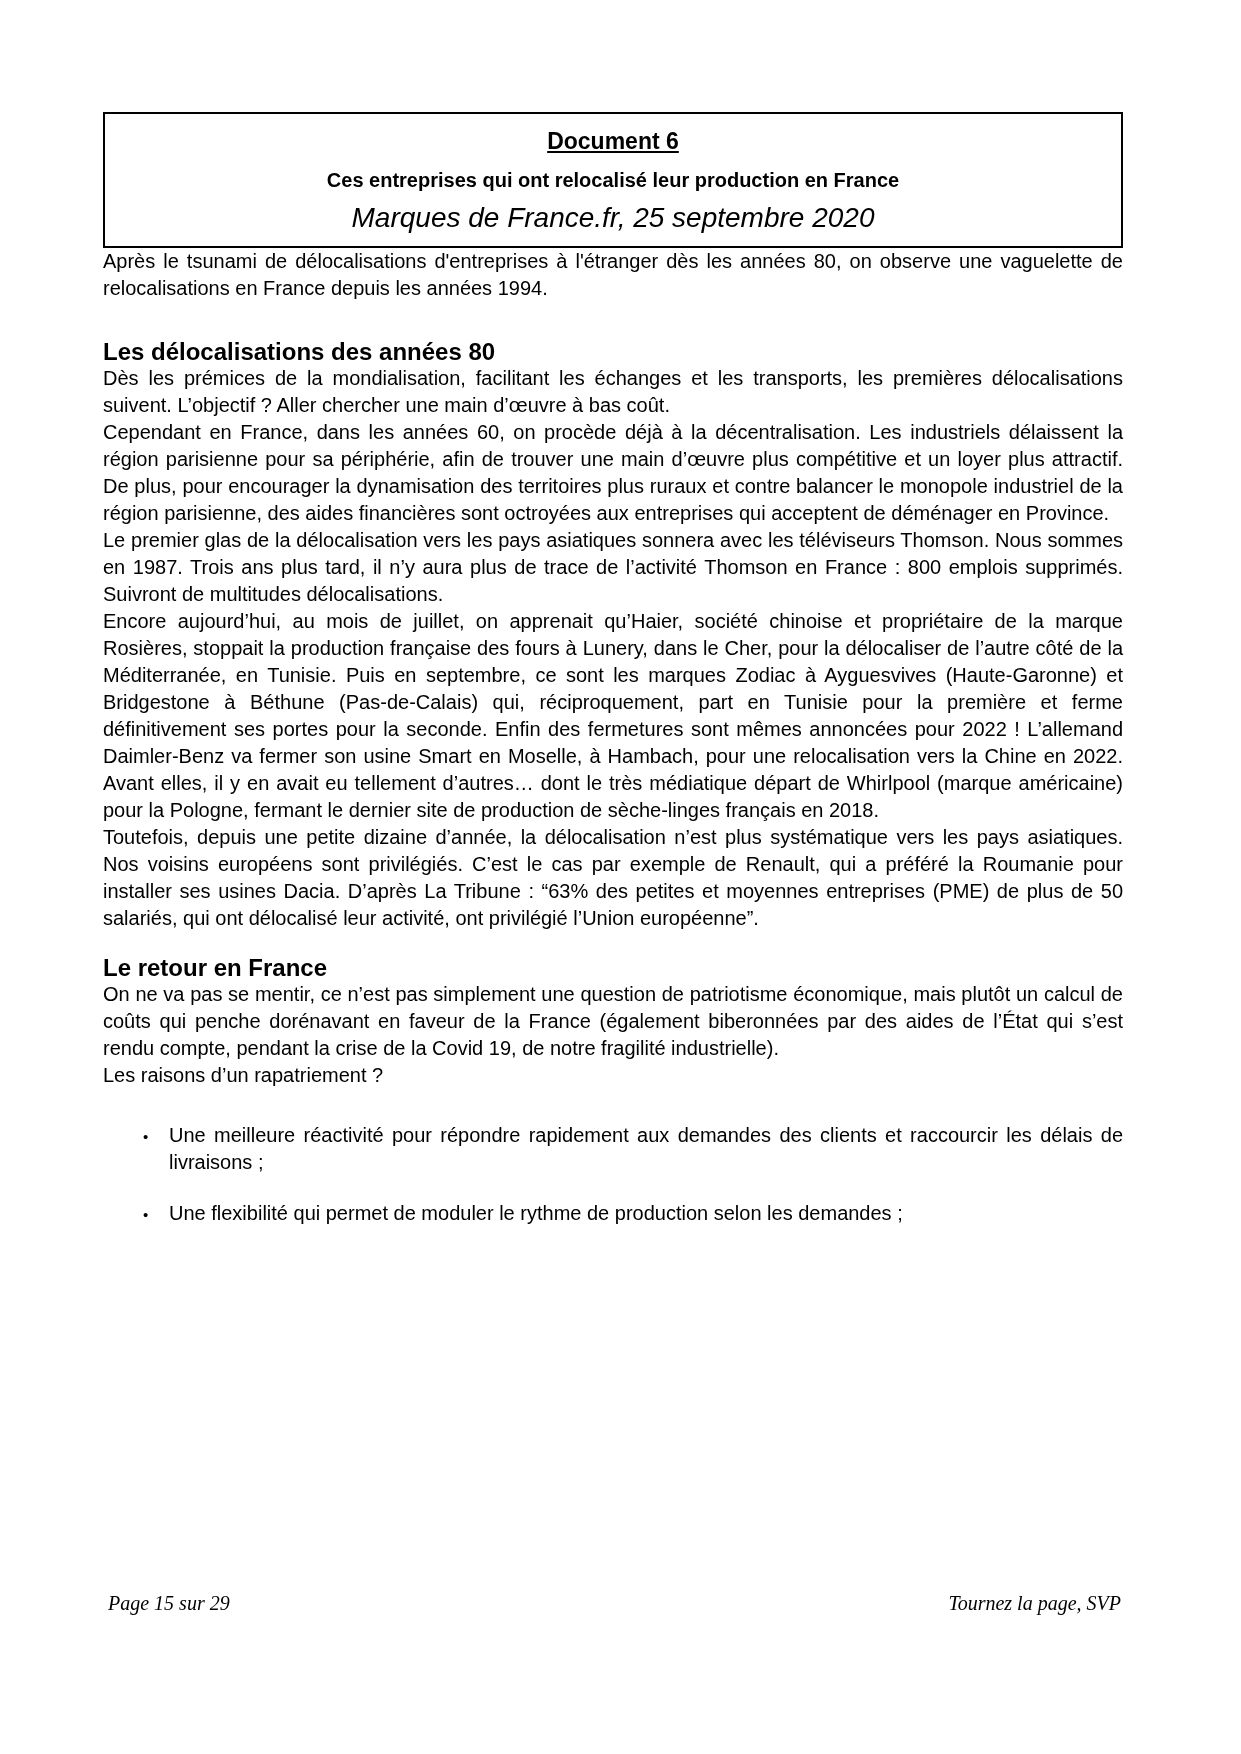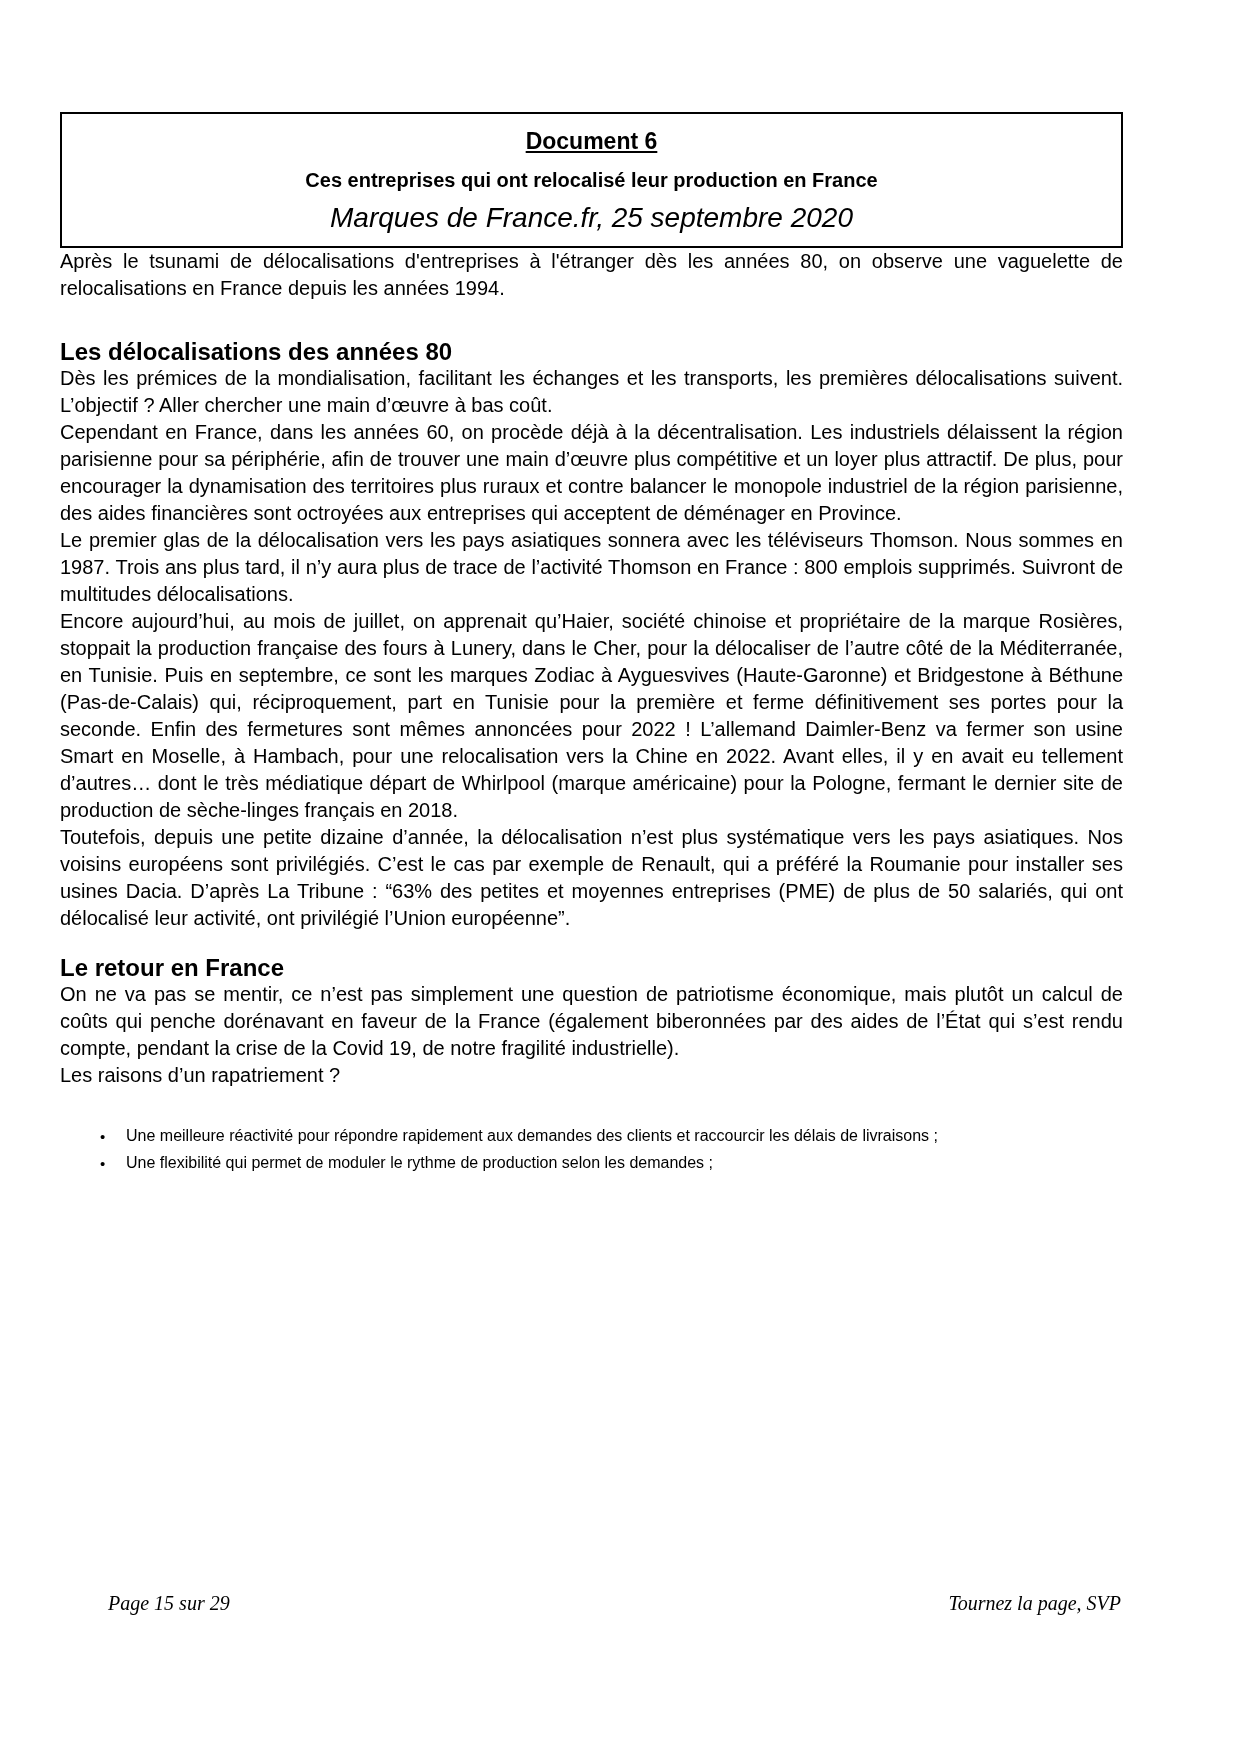--- a/index.html
+++ b/index.html
@@ -6,21 +6,21 @@
   .page {
     position: relative;
     width: 1241px;
     height: 1754px;
     background: #ffffff;
     color: #000000;
     font-family: "Liberation Sans", sans-serif;
     overflow: hidden;
     box-sizing: border-box;
   }
-  .content { padding: 0 118px 0 60px; }
+  .content { padding: 0 118px 0 103px; }
 
   .doc-box {
     margin-top: 112px;
     border: 2px solid #000000;
     text-align: center;
     padding: 10px 10px 12px;
   }
   .doc-label {
     font-size: 23px;
     font-weight: bold;
@@ -59,23 +59,24 @@
   .gap-p6         { margin-top: 25px; }
   .gap-raisons    { margin-top: 27px; }
 
   ul.bullets {
     margin: 33px 0 0;
     padding: 0 0 0 66px;
     list-style: none;
   }
   ul.bullets li {
     position: relative;
-    font-size: 16px;
+    font-size: 20px;
     line-height: 27px;
     text-align: justify;
+    margin-top: 24px;
   }
   ul.bullets li::before {
     content: "\2022";
     position: absolute;
     left: -26px;
     top: 1px;
     font-size: 15px;
   }
 
   .footer {

